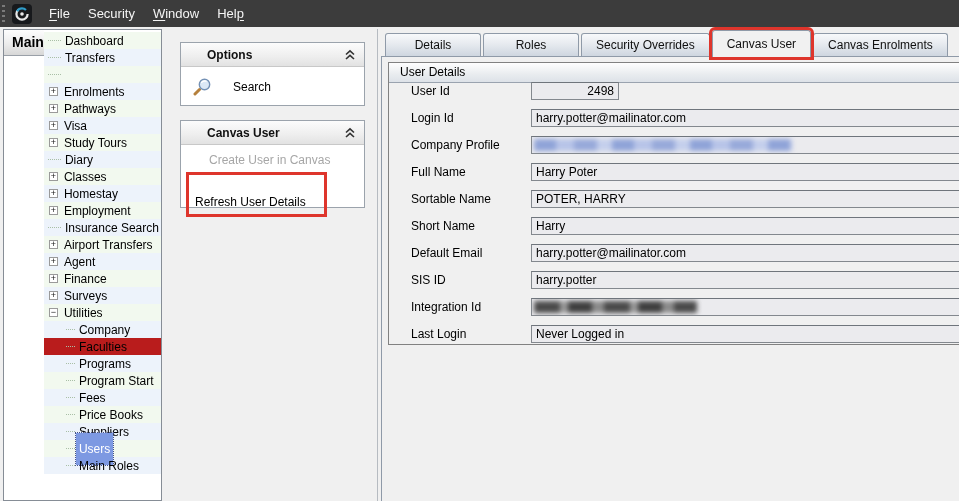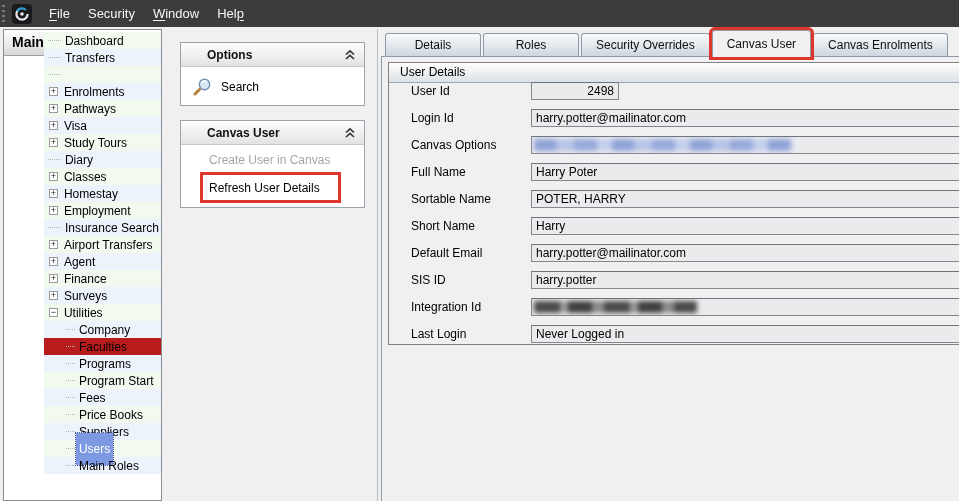--- a/index.html
+++ b/index.html
@@ -34,24 +34,24 @@
   .tree-row .lbl { padding:9px 3px; }
   .tree-row.selected .lbl { background:var(--sel,#7d99e2); color:#fff; outline:1px dotted #44518a; }
 
   
   .action-box { position:absolute; left:180px; width:185px; background:#fff; border:1px solid #9ba3ac; }
   .action-box .box-header { height:24px; display:flex; align-items:center; padding:0 8px 0 26px;
                             background:linear-gradient(#fcfcfc,#eeeeee 60%,#e2e2e2); border-bottom:1px solid #c8c8c8;
                             font-size:12px; font-weight:bold; color:#111; }
   .box-header .spacer { flex:1; }
   .chevron { width:12px; height:12px; flex:none; cursor:pointer; }
-  .search-row { display:flex; align-items:center; gap:9px; padding:10px 10px 9px 12px; font-size:12px; }
+  .search-row { display:flex; align-items:center; gap:21px; padding:10px 10px 9px 12px; font-size:12px; }
   .action-item { font-size:12px; height:20px; line-height:20px; margin-top:5px; padding-left:28px; color:#000; cursor:pointer; }
   .action-item.disabled { color:#a6a6a6; cursor:default; }
-  .action-item.annotated { display:inline-block; margin-left:22px; padding:3px 18px 2px 6px; height:auto;
+  .action-item.annotated { display:inline-block; margin-left:8px; padding:17px 18px 2px 6px; height:auto;
                            outline:3px solid var(--red,#de352c); }
 
   
   .tabstrip { position:absolute; left:385px; top:30px; right:0; height:27px; display:flex; align-items:flex-end; gap:2px; }
   .tab { height:24px; line-height:22px; padding:0 14px; min-width:96px; text-align:center; font-size:12px; color:#101010;
          background:linear-gradient(#f8f9fb,#e6eaef 45%,#ccd4de); border:1px solid #8f9aa8; border-bottom:none;
          border-radius:3px 3px 0 0; cursor:pointer; white-space:nowrap; }
   .tab.active { height:27px; line-height:26px; background:#f1f1f1; position:relative; z-index:2; }
   .tab.annotated { outline:3px solid var(--red,#de352c); }
 
@@ -252,21 +252,21 @@
     <div id="fields">
         <div class="field-row" style="top: 19px;">
           <span class="field-label">User Id</span>
           <div class="field-input small">2498</div>
         </div>
         <div class="field-row" style="top: 46px;">
           <span class="field-label">Login Id</span>
           <div class="field-input wide">harry.potter@mailinator.com</div>
         </div>
         <div class="field-row" style="top: 73px;">
-          <span class="field-label">Canvas Options</span>
+          <span class="field-label">Company Profile</span>
           <div class="field-input wide" style="position: absolute;">
             <div class="redact blue"></div>
           </div>
         </div>
         <div class="field-row" style="top: 100px;">
           <span class="field-label">Full Name</span>
           <div class="field-input wide">Harry Poter</div>
         </div>
         <div class="field-row" style="top: 127px;">
           <span class="field-label">Sortable Name</span>

